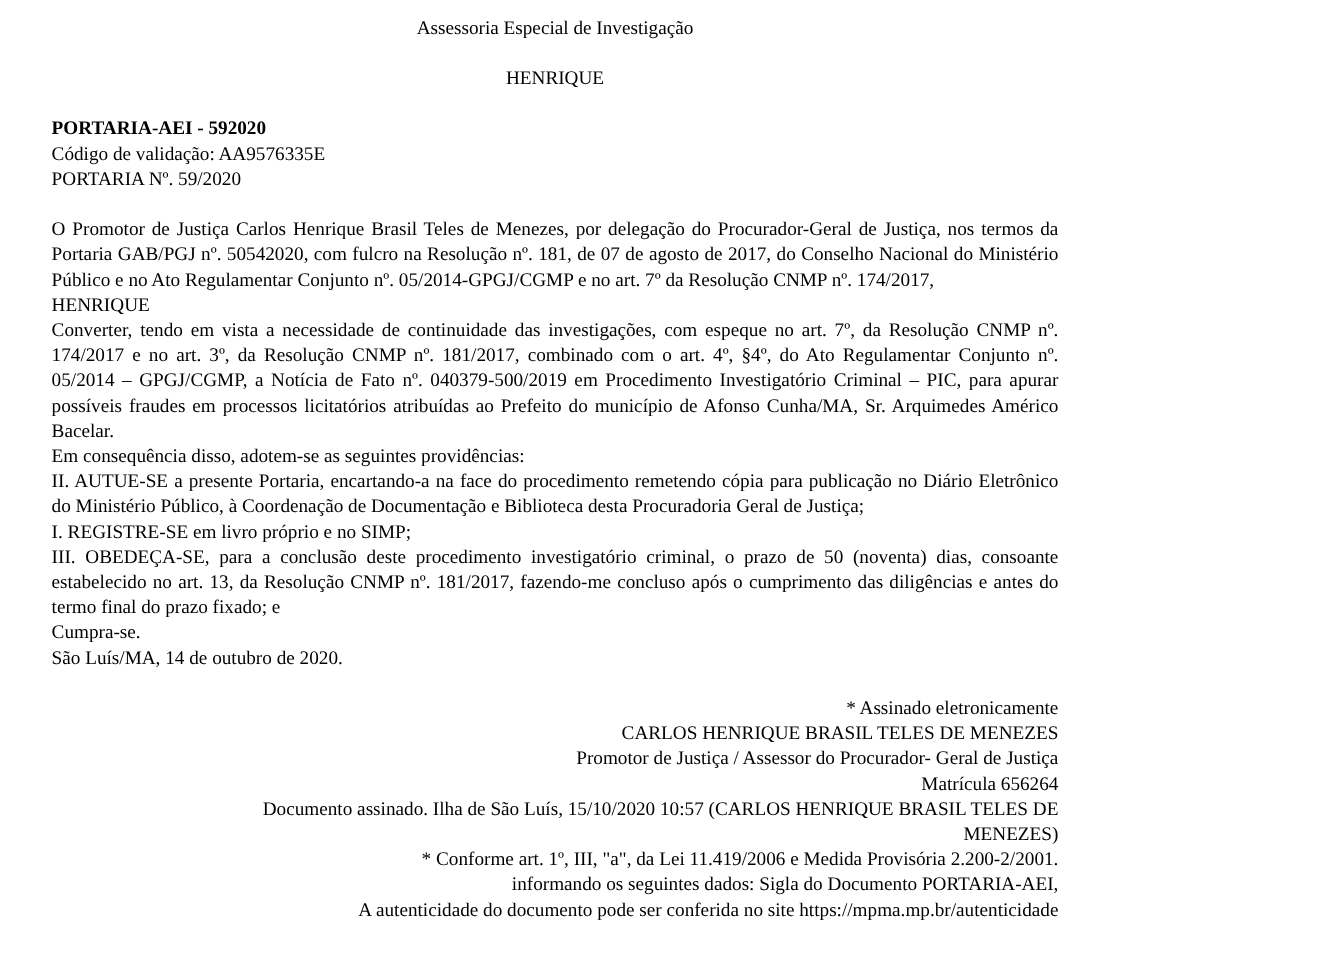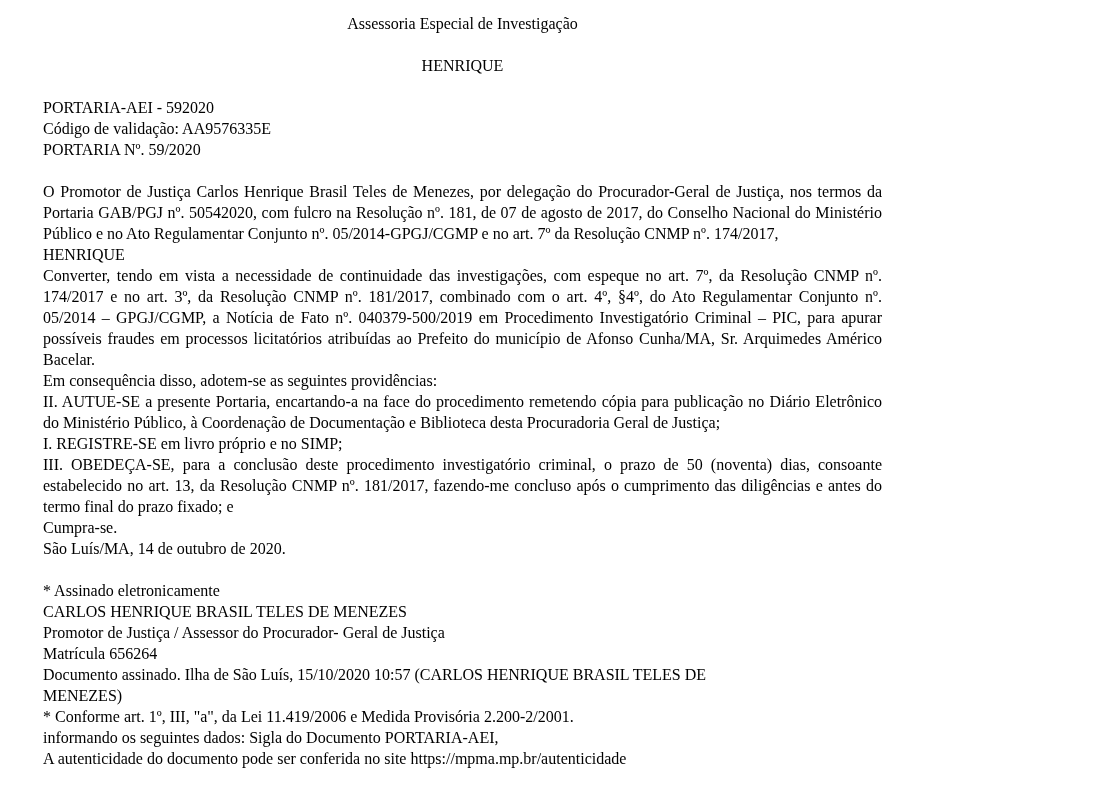--- a/index.html
+++ b/index.html
@@ -12,24 +12,24 @@
     font-family: "Liberation Serif", "DejaVu Serif", serif;
     font-size: 16px;
     line-height: 21px;
   }
   .page {
     width: 994px;
     height: 802px;
     padding: 13px 112px 0 43px; 
   }
   .center { text-align: center; }
-  .bold   { font-weight: normal; }
+  .bold   { font-weight: bold; }
   .spacer { height: 21px; }
   .para   { text-align: justify; }
-  .sig    { text-align: left; }
+  .sig    { text-align: right; }
 </style>
 </head>
 <body>
 
 <div class="page">
 
   <div class="center">Assessoria Especial de Investigação</div>
 
   <div class="spacer"></div>
 

